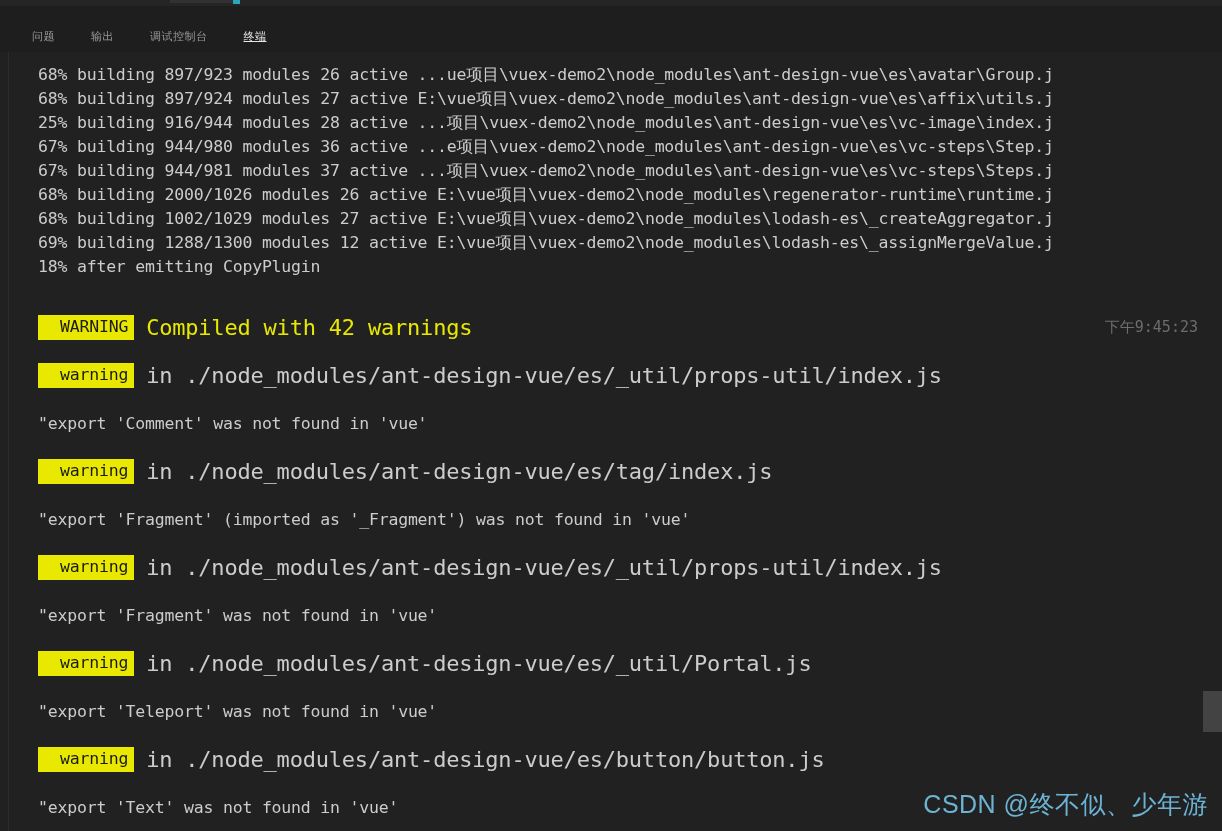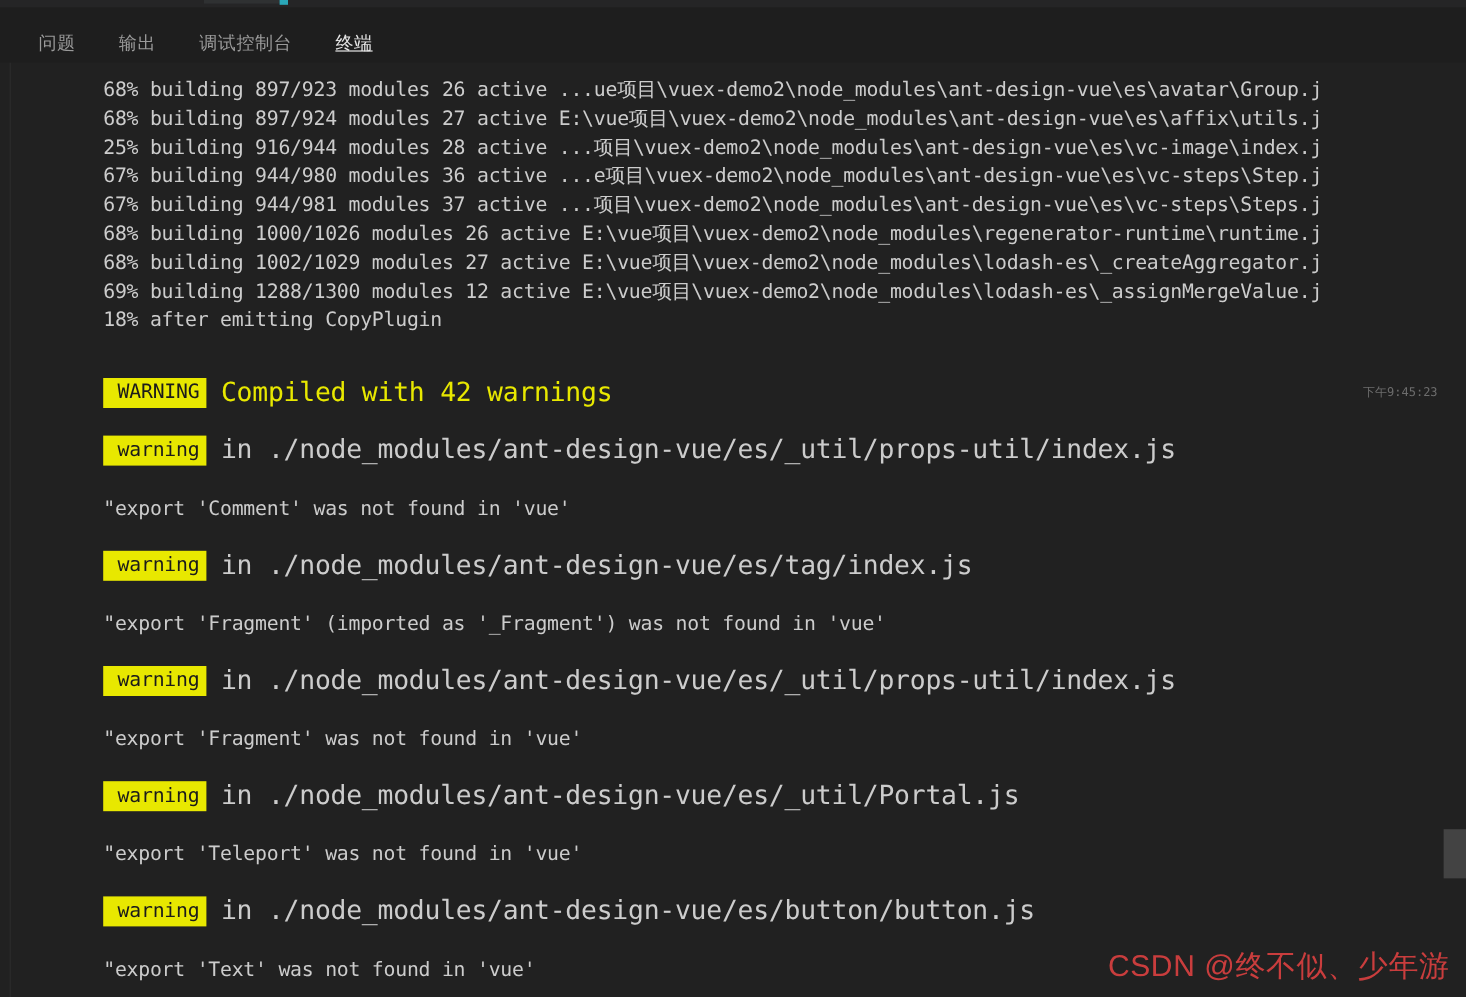--- a/index.html
+++ b/index.html
@@ -56,21 +56,21 @@
     width: 1222px;
     height: 46px;
     background: #1e1e1e;
     display: flex;
     align-items: center;
     padding-left: 32px;
     box-sizing: border-box;
   }
   .tab {
     color: #9a9a9a;
-    font-size: 15px;
+    font-size: 11px;
     font-family: "Liberation Sans", sans-serif;
     margin-right: 36px;
     padding-bottom: 3px;
     position: relative;
     letter-spacing: 0.5px;
     cursor: pointer;
     white-space: nowrap;
     margin-top: 18px;
   }
   .tab.active {
@@ -104,21 +104,20 @@
     width: 1px;
     height: 779px;
     background: #2c2c2c;
   }
 
   .lines {
     position: absolute;
     top: 11px;
     left: 38px;
     right: 0;
-    margin-left: 48px;
   }
 
   .line {
     font-family: "DejaVu Sans Mono", "Liberation Mono", monospace;
     font-size: 16.5px;
     line-height: 24px;
     color: #cccccc;
     white-space: pre;
     letter-spacing: -0.2px;
     height: 24px;
@@ -132,21 +131,21 @@
     align-items: center;
     position: relative;
   }
   .badge {
     display: inline-block;
     background: #e8e800;
     color: #1b1b1b;
     font-family: "DejaVu Sans Mono", "Liberation Mono", monospace;
     font-size: 16.5px;
     line-height: 22px;
-    padding: 1px 6px 2px 12px;
+    padding: 1px 6px 2px 22px;
     letter-spacing: -0.2px;
     white-space: pre;
   }
   .badge-text {
     font-family: "DejaVu Sans Mono", "Liberation Mono", monospace;
     font-size: 22px;
     color: #cccccc;
     white-space: pre;
     letter-spacing: -0.2px;
     margin-left: 12px;
@@ -166,21 +165,21 @@
 
   .timestamp {
     position: absolute;
     right: 24px;
     top: 0;
     height: 48px;
     display: flex;
     align-items: center;
     color: #6d6d6d;
     font-family: "DejaVu Sans Mono", "Liberation Mono", monospace;
-    font-size: 10px;
+    font-size: 15px;
     white-space: pre;
   }
 
   
   .scrollbar-track {
     position: absolute;
     top: 52px;
     right: 0;
     width: 19px;
     height: 779px;
@@ -193,21 +192,21 @@
     width: 19px;
     height: 41px;
     background: #434343;
   }
 
   
   .watermark {
     position: absolute;
     right: 14px;
     bottom: 10px;
-    color: #ef4444;
+    color: #7dd3fc;
     font-family: "Liberation Sans", sans-serif;
     font-size: 25px;
     opacity: 0.82;
     white-space: nowrap;
     letter-spacing: 0.5px;
   }
 </style>
 </head>
 <body>
 
@@ -228,21 +227,21 @@
   <div class="terminal">
     <div class="term-leftrule"></div>
 
     <div class="lines">
 
       <div class="line">68% building 897/923 modules 26 active ...ue项目\vuex-demo2\node_modules\ant-design-vue\es\avatar\Group.j</div>
       <div class="line">68% building 897/924 modules 27 active E:\vue项目\vuex-demo2\node_modules\ant-design-vue\es\affix\utils.j</div>
       <div class="line">25% building 916/944 modules 28 active ...项目\vuex-demo2\node_modules\ant-design-vue\es\vc-image\index.j</div>
       <div class="line">67% building 944/980 modules 36 active ...e项目\vuex-demo2\node_modules\ant-design-vue\es\vc-steps\Step.j</div>
       <div class="line">67% building 944/981 modules 37 active ...项目\vuex-demo2\node_modules\ant-design-vue\es\vc-steps\Steps.j</div>
-      <div class="line">68% building 1000/1026 modules 26 active E:\vue项目\vuex-demo2\node_modules\regenerator-runtime\runtime.j</div>
+      <div class="line">68% building 2000/1026 modules 26 active E:\vue项目\vuex-demo2\node_modules\regenerator-runtime\runtime.j</div>
       <div class="line">68% building 1002/1029 modules 27 active E:\vue项目\vuex-demo2\node_modules\lodash-es\_createAggregator.j</div>
       <div class="line">69% building 1288/1300 modules 12 active E:\vue项目\vuex-demo2\node_modules\lodash-es\_assignMergeValue.j</div>
       <div class="line">18% after emitting CopyPlugin</div>
 
       <div class="line blank">&nbsp;</div>
 
       <div class="wline">
         <span class="badge">WARNING</span>
         <span class="badge-text yellow">Compiled with 42 warnings</span>
         <span class="timestamp">下午9:45:23</span>

